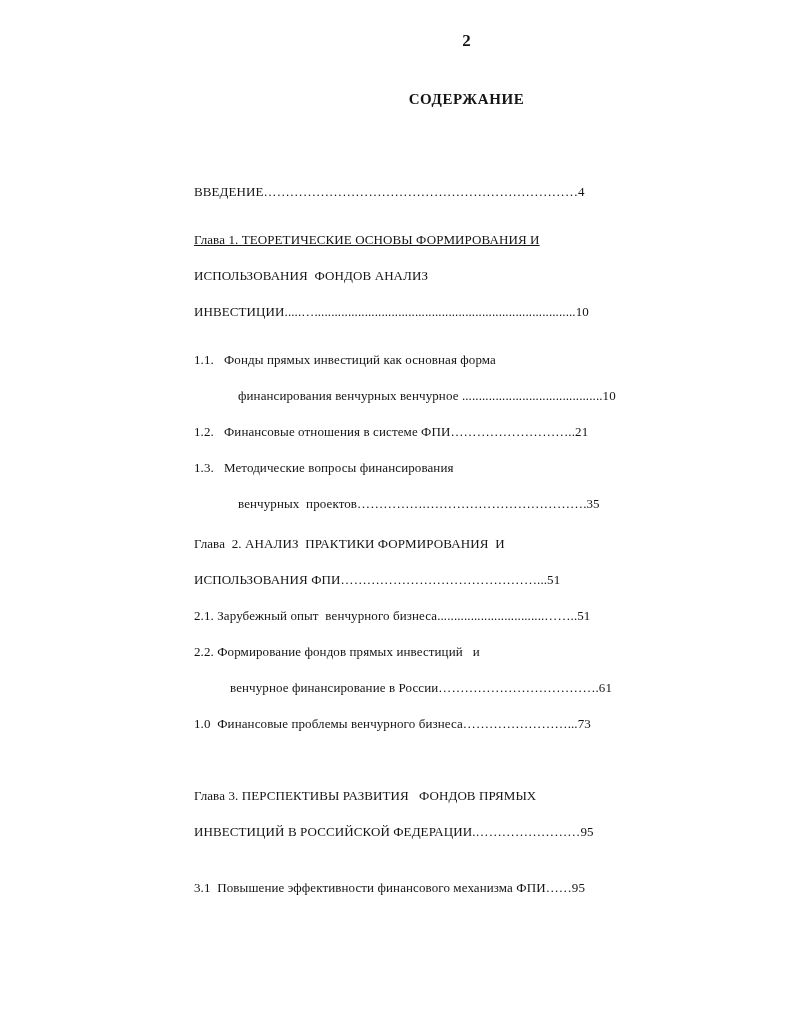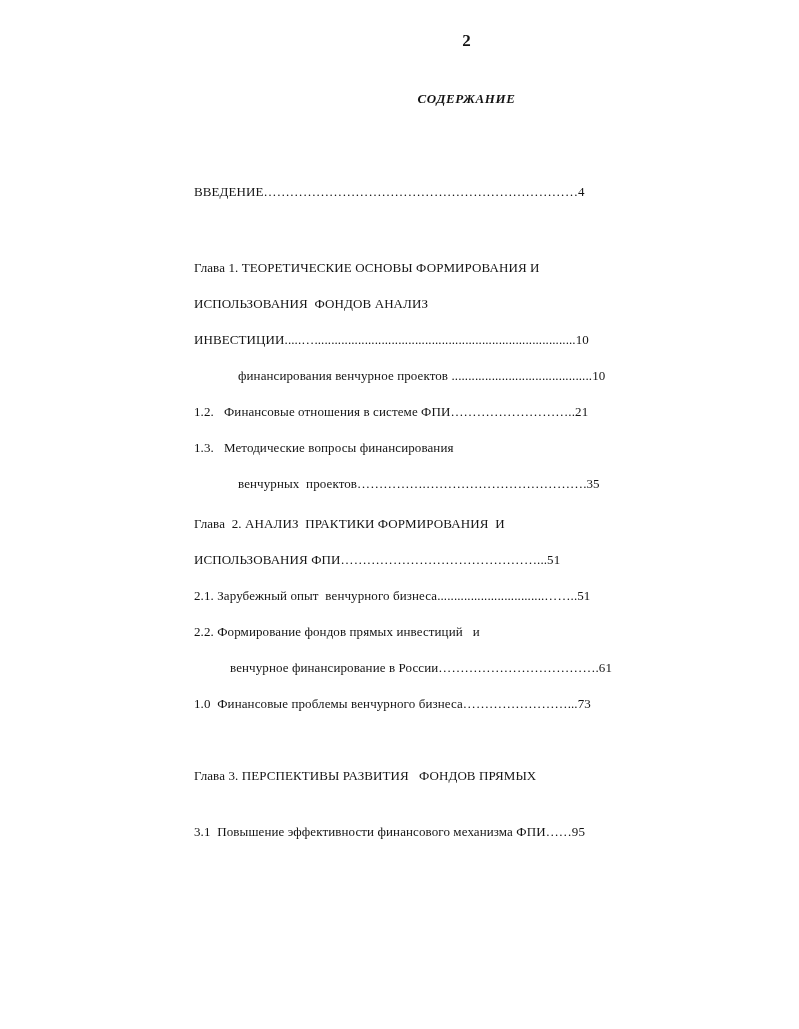--- a/index.html
+++ b/index.html
@@ -19,66 +19,67 @@
     overflow: hidden;
   }
   .page-number {
     text-align: center;
     font-size: 17px;
     font-weight: 700;
     line-height: 22px;
   }
   .title {
     text-align: center;
-    font-size: 13px;
+    font-size: 15px;
     font-weight: 700;
     letter-spacing: 0.6px;
     margin: 34px 0 0 0;
     line-height: 26px;
-    font-style: italic;
   }
   .toc {
     margin-top: 62px;
     font-size: 13px;
   }
   .line {
     line-height: 36px;
     white-space: pre;      
     letter-spacing: 0.1px;
   }
   .ind-1 { padding-left: 44px; }   
   .ind-2 { padding-left: 36px; }   
-  .mt-ch1 { margin-top: 40px; }
+  .mt-ch1 { margin-top: 12px; text-decoration: underline; }
   .mt-11  { margin-top: 12px; }
   .mt-ch2 { margin-top: 4px; }
   .mt-21  { }
   .mt-ch3 { margin-top: 36px; }
   .mt-31  { margin-top: 20px; }
 </style>
 </head>
 <body>
 
 <div class="doc">
 
   <div class="page-number">2</div>
 
   <h1 class="title">СОДЕРЖАНИЕ</h1>
 
   <div class="toc">
     <div class="line">ВВЕДЕНИЕ………………………………………………………………4</div>
     <div class="line mt-ch1">Глава 1. ТЕОРЕТИЧЕСКИЕ ОСНОВЫ ФОРМИРОВАНИЯ И</div>
     <div class="line">ИСПОЛЬЗОВАНИЯ  ФОНДОВ АНАЛИЗ</div>
     <div class="line">ИНВЕСТИЦИИ.....…..............................................................................10</div>
-    <div class="line ind-1">финансирования венчурное проектов ..........................................10</div>
+    <div class="line mt-11">1.1.   Фонды прямых инвестиций как основная форма</div>
+    <div class="line ind-1">финансирования венчурных венчурное ..........................................10</div>
     <div class="line">1.2.   Финансовые отношения в системе ФПИ………………………..21</div>
     <div class="line">1.3.   Методические вопросы финансирования</div>
     <div class="line ind-1">венчурных  проектов…………….……………………………….35</div>
     <div class="line mt-ch2">Глава  2. АНАЛИЗ  ПРАКТИКИ ФОРМИРОВАНИЯ  И</div>
     <div class="line">ИСПОЛЬЗОВАНИЯ ФПИ………………………………………...51</div>
     <div class="line mt-21">2.1. Зарубежный опыт  венчурного бизнеса................................……..51</div>
     <div class="line">2.2. Формирование фондов прямых инвестиций   и</div>
     <div class="line ind-2">венчурное финансирование в России……………………………….61</div>
     <div class="line">1.0  Финансовые проблемы венчурного бизнеса……………………...73</div>
     <div class="line mt-ch3">Глава 3. ПЕРСПЕКТИВЫ РАЗВИТИЯ   ФОНДОВ ПРЯМЫХ</div>
+    <div class="line">ИНВЕСТИЦИЙ В РОССИЙСКОЙ ФЕДЕРАЦИИ.……………………95</div>
     <div class="line mt-31">3.1  Повышение эффективности финансового механизма ФПИ……95</div>
   </div>
 
 </div>
 
 </body></html>

